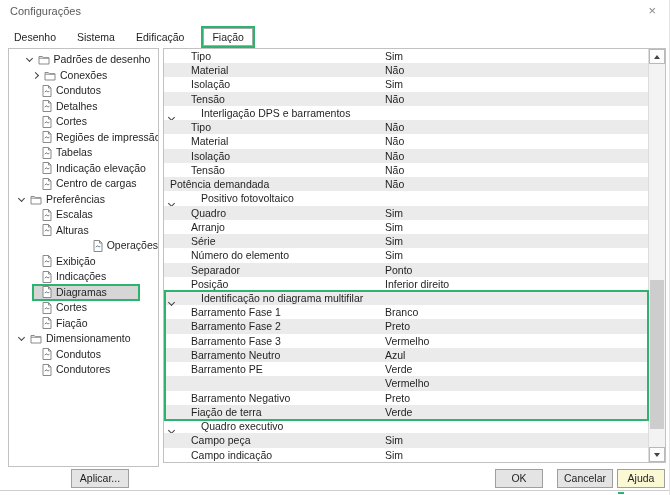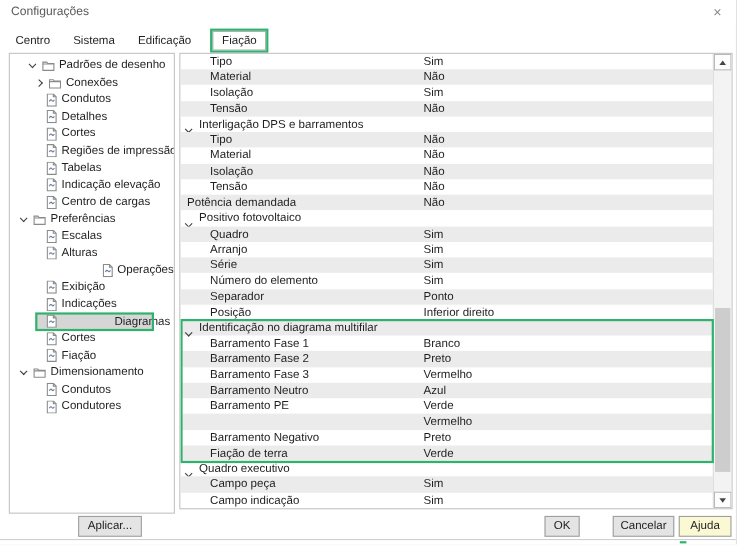--- a/index.html
+++ b/index.html
@@ -29,55 +29,55 @@
   .chev.down{transform:rotate(45deg);margin:-2px 6px 0 0;}
   .chev.right{transform:rotate(-45deg);margin:0 6px 0 2px;}
   
   .gridpanel{position:absolute;left:163px;top:48px;width:503px;height:415px;border:1px solid var(--bdr);background:#fff;overflow:hidden;}
   .gridrows{position:absolute;left:0;top:0;right:17px;bottom:0;}
   .grow{position:relative;height:14.241px;line-height:14.3px;white-space:nowrap;}
   .grow.stripe{background:var(--stripe);}
   .gname{display:inline-flex;align-items:flex-end;height:100%;}
   .gname.leaf{padding-left:27px;}
   .gname.root{padding-left:6px;}
-  .gname.group{padding-left:5px;}
+  .gname.group{padding-left:5px;gap:20px;}
   .gname .chev.down{margin:-2px 7px 0 0;}
   .gval{position:absolute;left:221px;top:0;height:100%;}
   .grid-highlight{position:absolute;left:0px;right:16px;top:241px;height:131px;border:2px solid var(--green);pointer-events:none;z-index:4;}
   
   .vscroll{position:absolute;right:0;top:0;bottom:0;width:17px;background:#f3f3f3;border-left:1px solid #dcdcdc;}
   .sbtn{position:absolute;right:0px;width:16px;height:15px;background:#fdfdfd;border:1px solid #b9b9b9;display:flex;align-items:center;justify-content:center;}
   .sbtn.up{top:0;}
   .sbtn.down{bottom:0;}
   .tri-up{width:0;height:0;border-left:3px solid transparent;border-right:3px solid transparent;border-bottom:4px solid #444;}
   .tri-down{width:0;height:0;border-left:3px solid transparent;border-right:3px solid transparent;border-top:4px solid #444;}
   .thumb{position:absolute;right:1px;width:14px;top:56%;height:36%;background:#cdcdcd;}
   
   .btn{position:absolute;top:469px;height:19px;background:#e4e4e4;border:1px solid #9f9f9f;
        font-family:inherit;font-size:10.5px;color:var(--txt);text-align:center;line-height:16px;}
   .btn.importar{left:8px;width:58px;margin-top:48px;}
   .btn.aplicar{left:71px;width:58px;}
-  .btn.ok{left:495px;width:32px;}
+  .btn.ok{left:495px;width:48px;}
   .btn.cancelar{left:557px;width:56px;}
   .btn.ajuda{left:617px;width:48px;background:var(--helpbg);}
   .bottomline{position:absolute;left:0;top:490px;width:100%;height:1px;background:#cfcfcf;}
   .greentick{position:absolute;left:618px;top:492px;width:6px;height:2px;background:var(--green);}
 </style>
 </head>
 <body>
 
 <div class="win">
 
   <div class="titlebar">
     <span class="title">Configurações</span>
     <span class="close">×</span>
   </div>
 
   <div class="tabstrip">
-      <div class="tab">Centro</div>
+      <div class="tab">Desenho</div>
       <div class="tab">Sistema</div>
       <div class="tab">Edificação</div>
       <div class="tab active">Fiação</div>
     </div>
 
   <div class="treepanel">
     <div>
         <div class="titem" style="padding-left: 10px;">
           <span class="chev down"></span>
           <span class="ticon">
@@ -221,21 +221,21 @@
         <div class="titem" style="padding-left: 33px;">
           <span class="ticon">
             <svg width="10" height="12" viewBox="0 0 10 12">
               <path d="M1 .5 h5.5 L9 3 V11.5 H1 Z" fill="#fff" stroke="#8a8a8a"></path>
               <path d="M6.5 .5 V3 H9" fill="none" stroke="#8a8a8a"></path>
               <path d="M2.8 7.2 q1.4-2.4 2.4-.8 t2.2-.6" fill="none" stroke="#6a7f96"></path>
             </svg>
           </span>
           <span class="tlbl">Indicações</span>
         </div>
-        <div class="titem selected" style="padding-left: 9px; gap: 48px;">
+        <div class="titem selected" style="padding-left: 9px;">
           <span class="ticon">
             <svg width="10" height="12" viewBox="0 0 10 12">
               <path d="M1 .5 h5.5 L9 3 V11.5 H1 Z" fill="#fff" stroke="#8a8a8a"></path>
               <path d="M6.5 .5 V3 H9" fill="none" stroke="#8a8a8a"></path>
               <path d="M2.8 7.2 q1.4-2.4 2.4-.8 t2.2-.6" fill="none" stroke="#6a7f96"></path>
             </svg>
           </span>
           <span class="tlbl">Diagramas</span>
         </div>
         <div class="titem" style="padding-left: 33px;">

